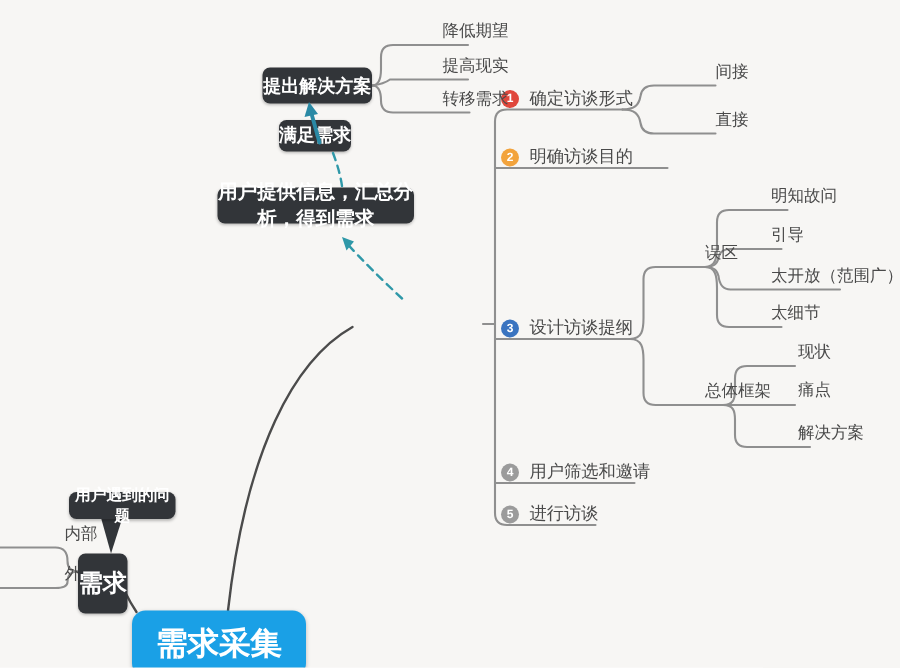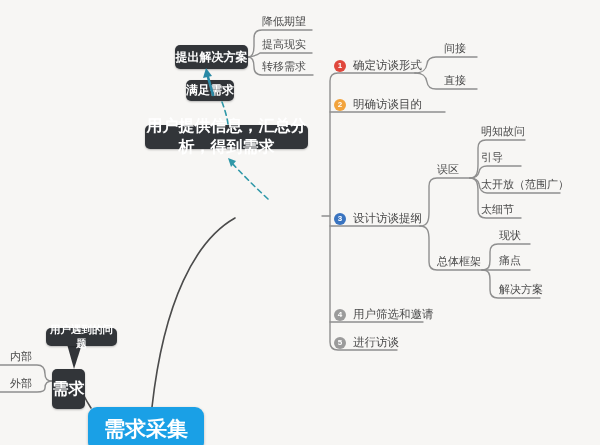--- a/index.html
+++ b/index.html
@@ -1,20 +1,20 @@
 <!DOCTYPE html>
 <html><head>
 <meta charset="utf-8">
 <style>
   html,body{margin:0;padding:0;}
   body{font-family:"Liberation Sans","DejaVu Sans",sans-serif;}
   #canvas{position:relative;width:600px;height:445px;background:#f7f6f4;overflow:hidden;}
   svg{position:absolute;left:0;top:0;}
   #arrows{pointer-events:none;}
-  .lbl{position:absolute;font-size:11px;color:#4a4a4a;white-space:nowrap;line-height:13px;}
+  .lbl{position:absolute;font-size:11px;color:#4a4a4a;white-space:nowrap;line-height:13px;margin-left:33px;}
   .step{position:absolute;left:334px;display:flex;align-items:center;font-size:11.5px;color:#4a4a4a;white-space:nowrap;}
   .chip{display:inline-flex;align-items:center;justify-content:center;width:12px;height:12px;border-radius:50%;
         color:#fff;font-size:8px;font-weight:bold;margin-right:7px;background:#9b9b9b;}
   .dark-box{position:absolute;background:#323539;color:#fff;border-radius:5px;display:flex;align-items:center;
             justify-content:center;font-weight:bold;box-shadow:0 1px 2px rgba(0,0,0,.25);text-align:center;}
   .central{position:absolute;left:235px;top:200px;width:87px;height:32px;background:#f4f3f0;border:1.5px solid #82827e;
            border-radius:7px;display:flex;align-items:center;justify-content:center;font-size:17px;font-weight:bold;
            color:#3a3a3a;box-shadow:0 1px 2px rgba(0,0,0,.18);}
   .root{position:absolute;left:88px;top:407px;width:116px;height:44px;background:#1aa0e6;border-radius:9px;
         display:flex;align-items:flex-start;justify-content:center;color:#fff;font-size:21px;font-weight:bold;
@@ -89,21 +89,21 @@
   <div class="lbl" style="left:499px;top:254px">痛点</div>
   <div class="lbl" style="left:499px;top:283px">解决方案</div>
   <div class="lbl" style="left:262px;top:15px">降低期望</div>
   <div class="lbl" style="left:262px;top:38px">提高现实</div>
   <div class="lbl" style="left:262px;top:60px">转移需求</div>
   <div class="lbl" style="left:10px;top:350px">内部</div>
   <div class="lbl" style="left:10px;top:377px">外部</div>
 
   <div class="dark-box" style="left:175px;top:45px;width:73px;height:24px;font-size:12px">提出解决方案</div>
   <div class="dark-box" style="left:186px;top:80px;width:48px;height:21px;font-size:12px">满足需求</div>
-  <div class="dark-box" style="left:145px;top:125px;width:163px;height:24px;font-size:16px">用户提供信息，汇总分析，得到需求</div>
+  <div class="dark-box" style="left:145px;top:125px;width:131px;height:24px;font-size:13px">用户提供信息，汇总分析，得到需求</div>
   <div class="dark-box" style="left:46px;top:328px;width:71px;height:18px;font-size:10.5px">用户遇到的问题</div>
   <div class="dark-box" style="left:52px;top:369px;width:33px;height:40px;font-size:16px">需求</div>
 
   <div class="root">需求采集</div>
 
   <svg id="arrows" width="600" height="445">
     <g stroke="#2f98a8" stroke-width="1.6" fill="none" stroke-dasharray="5,4" stroke-linecap="round">
       <path d="M268,199 C254,186 240,172 231,162"></path>
       <path d="M228,124 C227,117 225,110 222,102"></path>
     </g>

